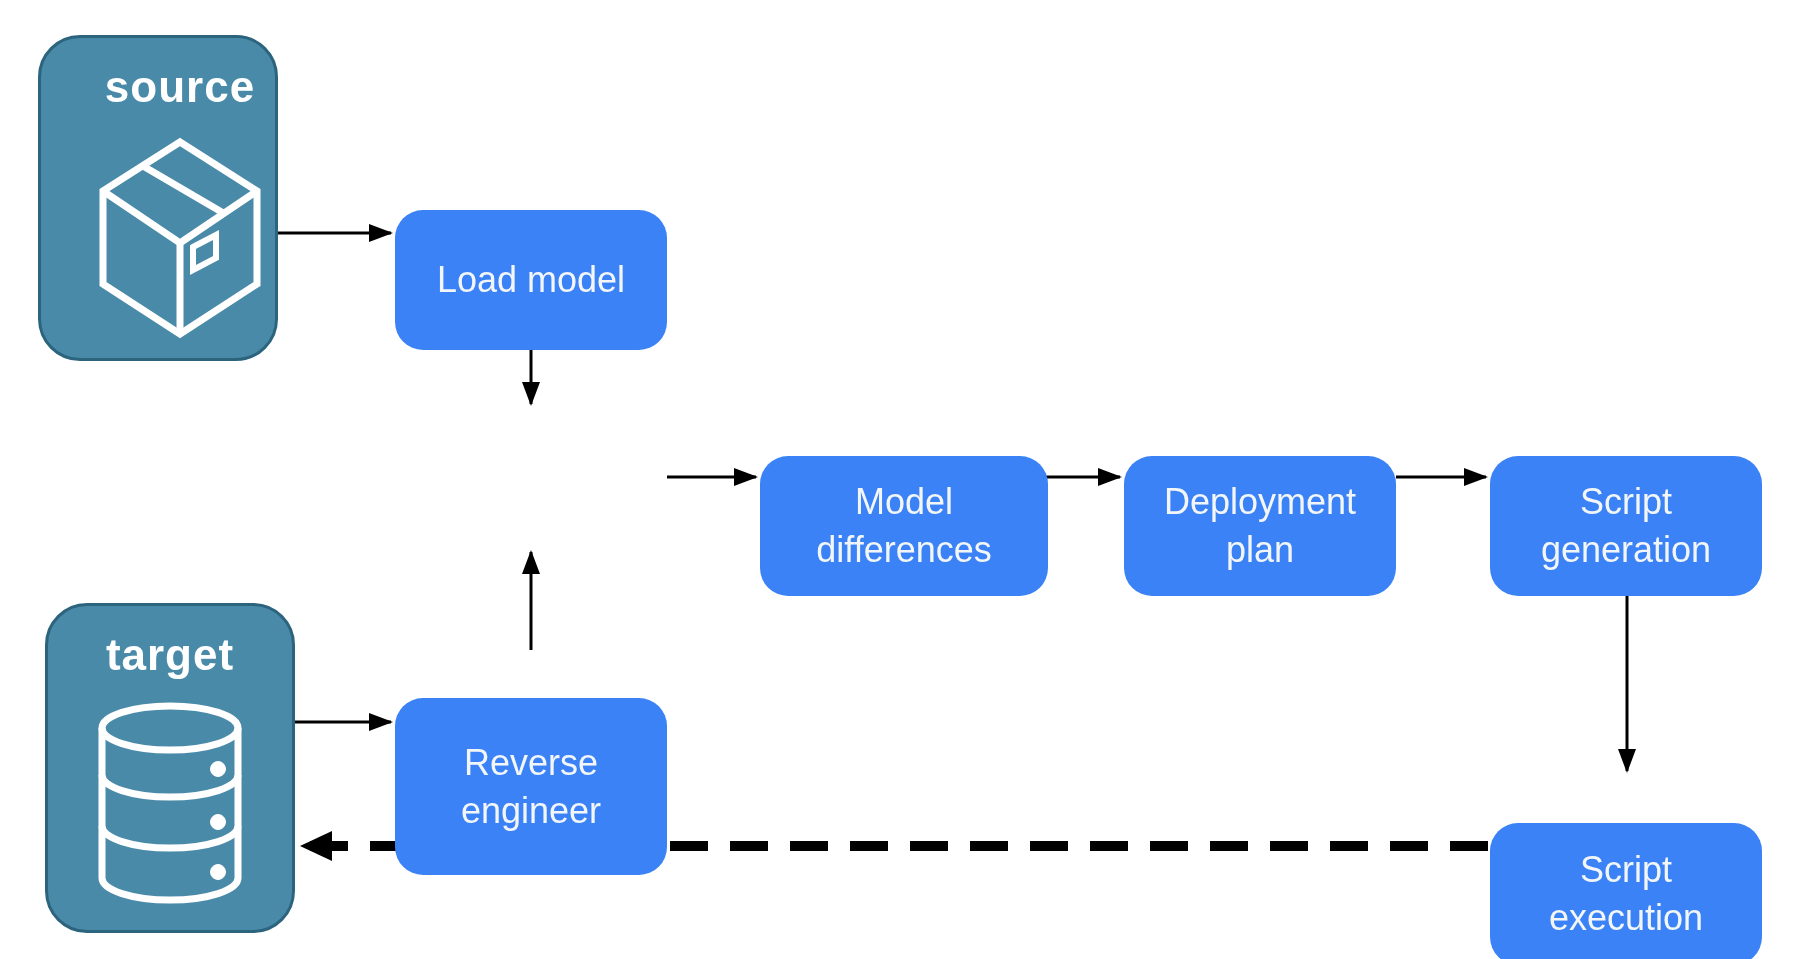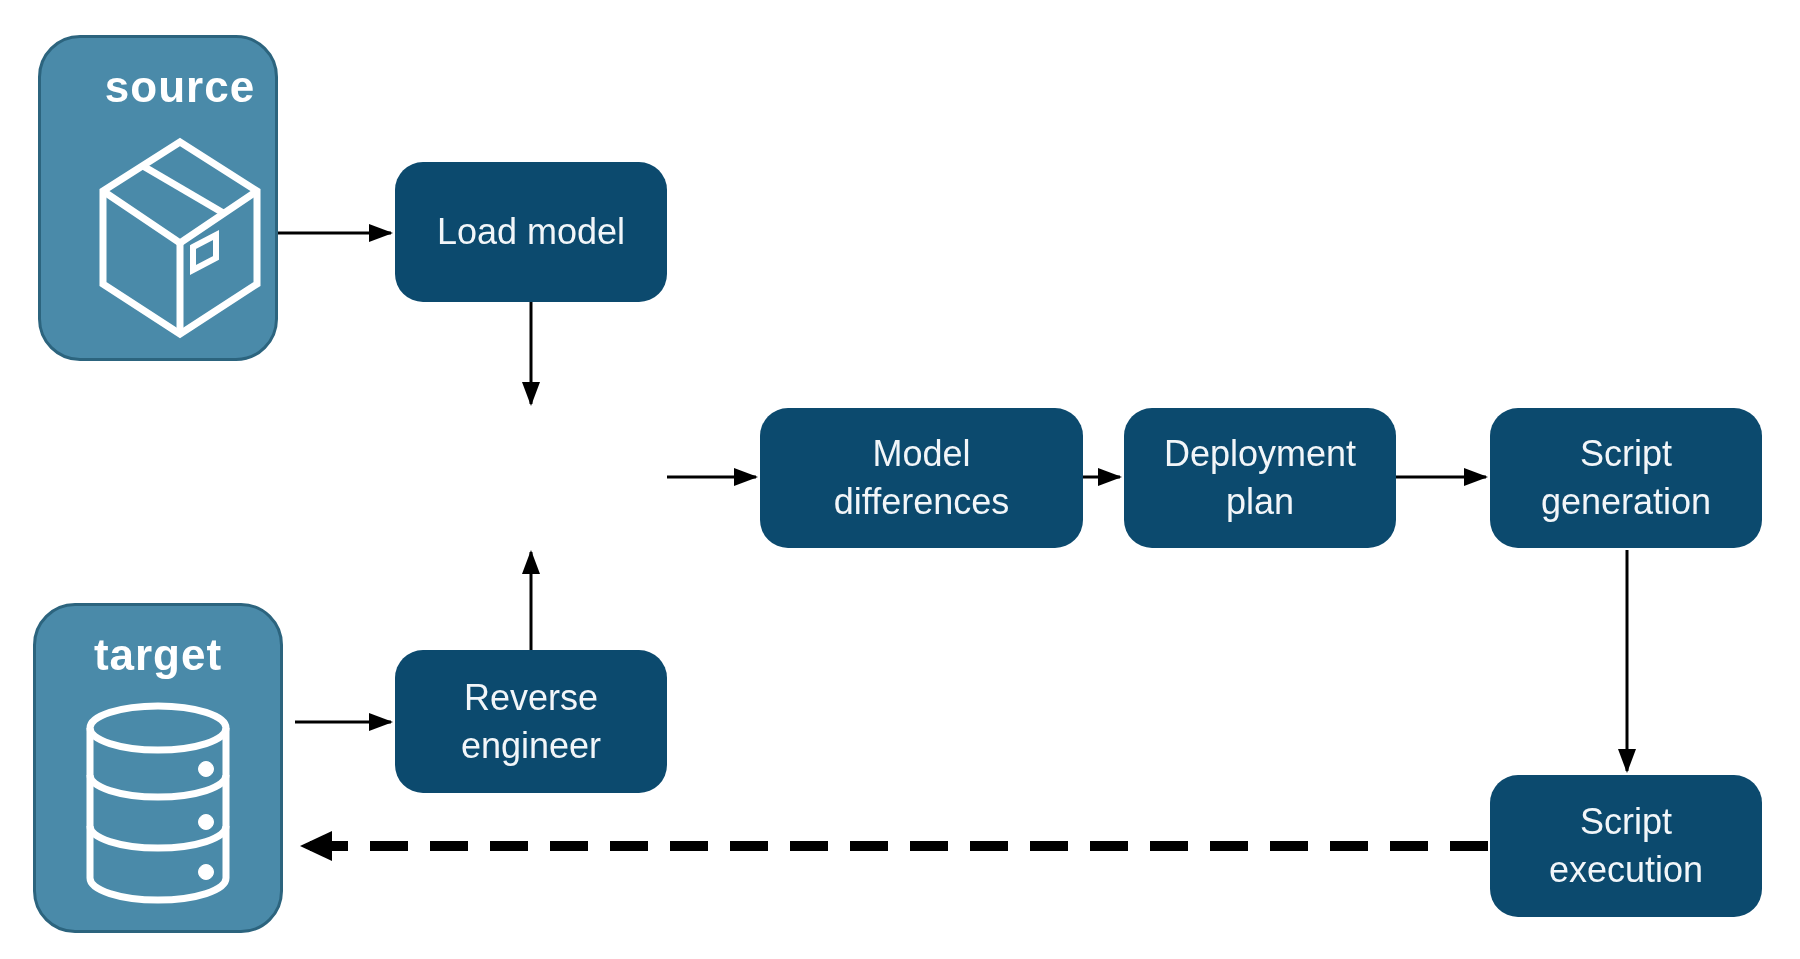--- a/index.html
+++ b/index.html
@@ -7,40 +7,40 @@
     position:relative;width:1800px;height:959px;background:#ffffff;overflow:hidden;
     font-family:"Liberation Sans", sans-serif;
   }
   
   svg.edges{position:absolute;left:0;top:0;width:1800px;height:959px;}
   svg.edges line{stroke:#000000;stroke-width:3;}
   svg.edges line.dashed{stroke-width:10;stroke-dasharray:38 22;}
 
   
   .node{
-    position:absolute;background:#0c4a6e;color:#F2F6F9;border-radius:28px;
+    position:absolute;background:#3b82f6;color:#F2F6F9;border-radius:28px;
     display:flex;align-items:center;justify-content:center;text-align:center;
-    font-size:36px;line-height:1.32;padding:0 22px;box-sizing:border-box;
+    font-size:36px;line-height:1.32;padding:0 22px;box-sizing:border-box;margin-top:48px;
   }
   .n-load-model       {left:395px;top:162px;width:272px;height:140px;}
   .n-model-comparison {left:395px;top:408px;width:272px;height:140px;}
-  .n-model-differences{left:760px;top:408px;width:323px;height:140px;}
+  .n-model-differences{left:760px;top:408px;width:288px;height:140px;}
   .n-deployment-plan  {left:1124px;top:408px;width:272px;height:140px;}
   .n-script-generation{left:1490px;top:408px;width:272px;height:140px;}
   .n-script-execution {left:1490px;top:775px;width:272px;height:142px;}
-  .n-reverse-engineer {left:395px;top:650px;width:272px;height:143px;}
+  .n-reverse-engineer {left:395px;top:650px;width:272px;height:177px;}
 
   
   .endpoint{
     position:absolute;background:#4A8AA9;border:3px solid #2C647E;border-radius:42px;
     box-sizing:border-box;display:flex;flex-direction:column;align-items:center;
     color:#ffffff;
   }
   .e-source{left:38px;top:35px;width:240px;height:326px;padding-left:44px;}
-  .e-target{left:33px;top:603px;width:250px;height:330px;}
+  .e-target{left:45px;top:603px;width:250px;height:330px;}
   .endpoint .ep-label{font-weight:bold;font-size:44px;margin-top:24px;letter-spacing:1px;}
   .endpoint .ep-icon{margin-top:22px;}
   .ep-icon svg{display:block;}
   .ep-icon *{stroke:#ffffff;}
 </style>
 </head>
 <body>
 
 <div class="canvas">
 

